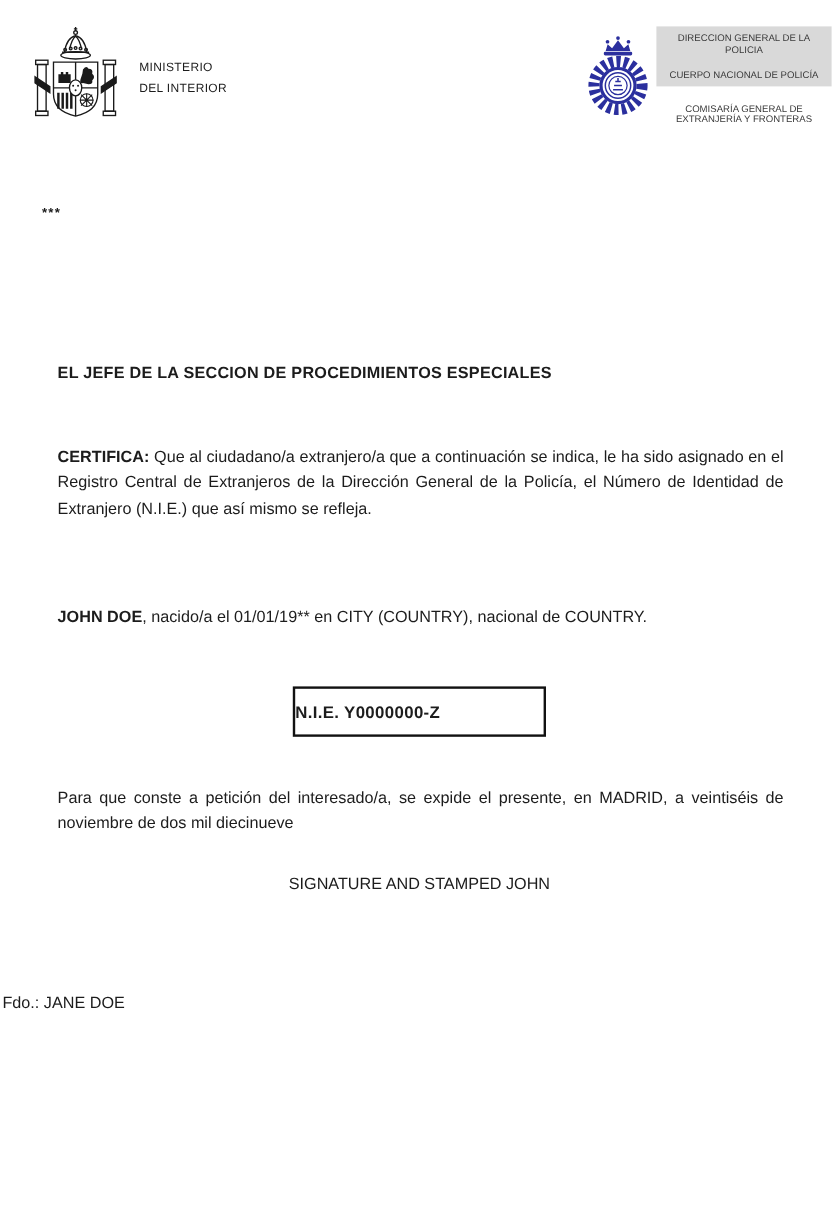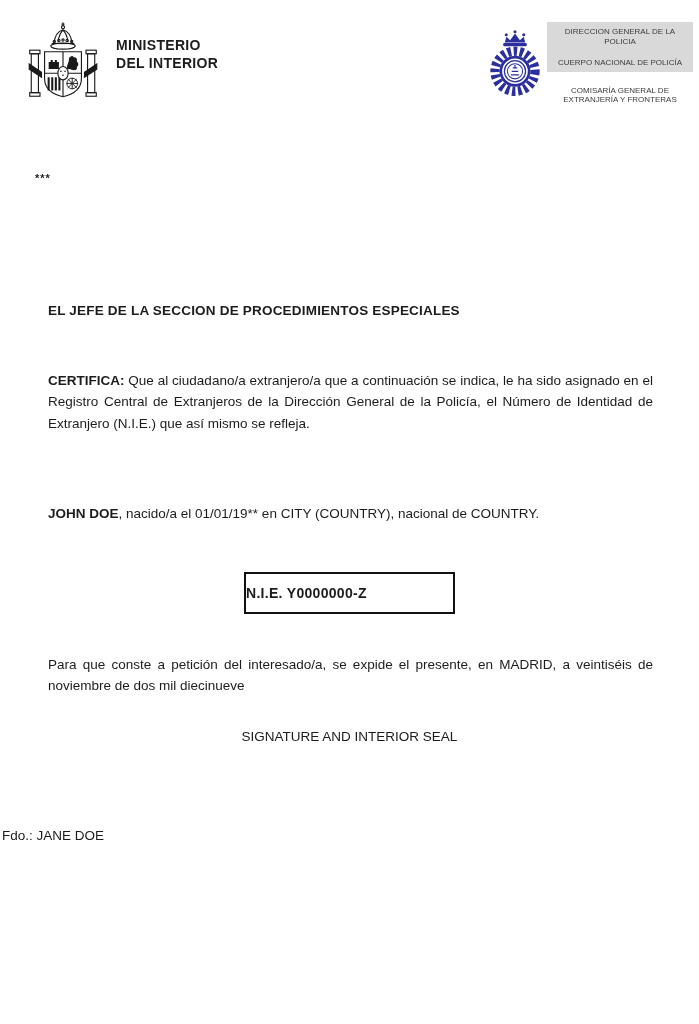--- a/index.html
+++ b/index.html
@@ -3,21 +3,21 @@
 <meta charset="utf-8">
 <style>
   html,body{margin:0;padding:0;}
   body{
     width:699px;height:1024px;position:relative;background:#ffffff;
     font-family:"Liberation Sans","DejaVu Sans",sans-serif;color:#1c1c1c;
     overflow:hidden;
   }
   .abs{position:absolute;}
   #coat{left:27px;top:21px;width:72px;height:86px;}
-  #ministry{left:116px;top:37px;font-size:14px;font-weight:bold;line-height:17.5px;letter-spacing:.3px;}
+  #ministry{left:116px;top:48px;font-size:10px;font-weight:normal;line-height:17.5px;letter-spacing:.3px;}
   #badge{left:486px;top:23px;width:58px;height:76px;}
   #unitbox{left:547px;top:22px;width:146px;text-align:center;font-size:8px;line-height:9.5px;color:#3b3b3b;}
   .unit-gray{background:#d9d9d9;padding:5px 3px 4px;}
   .unit-entry + .unit-entry{margin-top:12px;}
   .unit-plain{margin-top:14px;}
   #marker{left:35px;top:172px;font-size:11px;font-weight:bold;letter-spacing:1px;}
   #heading{left:48px;top:303px;font-size:13.5px;font-weight:bold;letter-spacing:.2px;}
   #certifica{left:48px;top:356px;width:605px;font-size:13.5px;line-height:21.5px;text-align:justify;}
   #certifica .lbl{font-weight:bold;}
   #subject{left:48px;top:492px;font-size:13.5px;}
@@ -123,16 +123,16 @@
 
 <p id="subject" class="abs"><span class="name">JOHN DOE</span><span>, nacido/a el 01/01/19** en CITY (COUNTRY), nacional de COUNTRY.</span></p>
 
 <div id="niebox" class="abs">
   <span>N.I.E. Y0000000-Z</span>
 </div>
 
 <p id="issuance" class="abs">Para que conste a petición del interesado/a, se expide el presente, en MADRID, a veintiséis de noviembre de dos mil diecinueve</p>
 
 <div id="signote" class="abs">
-  <div>SIGNATURE AND INTERIOR SEAL</div>
+  <div>SIGNATURE AND STAMPED JOHN</div>
 </div>
 
 <div id="signer" class="abs">Fdo.: JANE DOE</div>
 
 </body></html>

